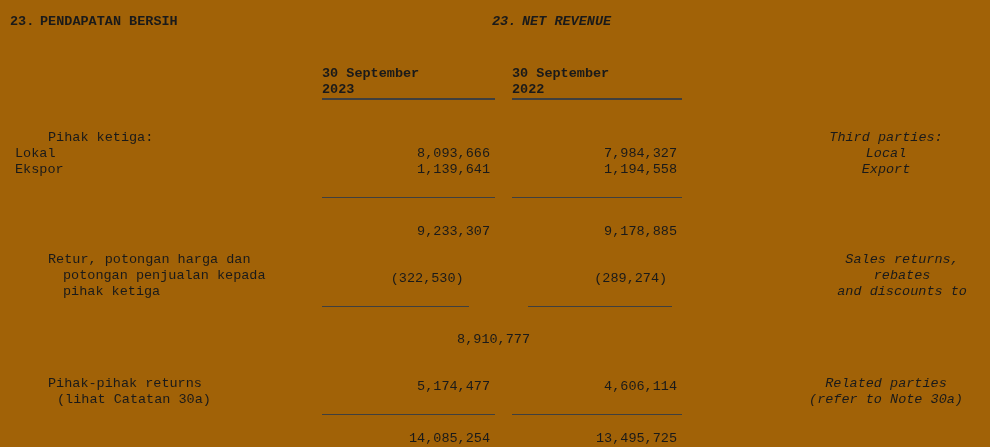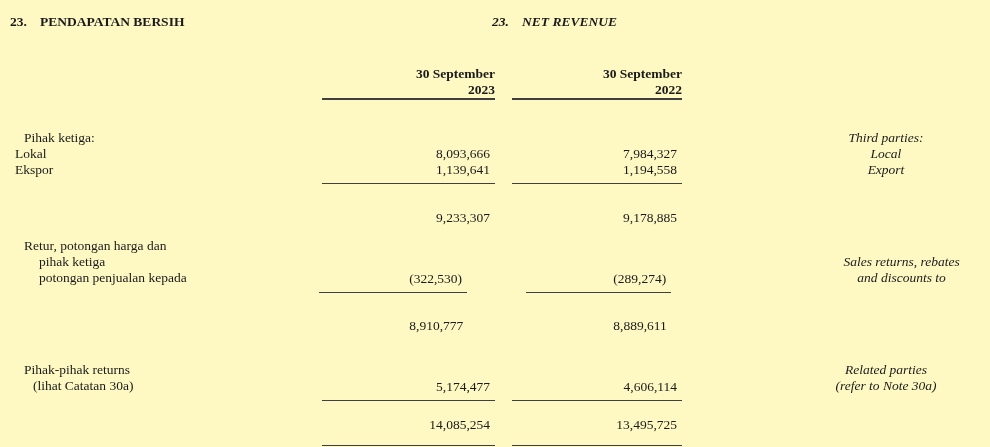--- a/index.html
+++ b/index.html
@@ -1,62 +1,62 @@
 <!DOCTYPE html>
 <html><head>
 <meta charset="utf-8">
 <style>
   * { margin: 0; padding: 0; box-sizing: border-box; }
   html, body { background: #ffffff; }
   .page {
     position: relative;
     width: 990px;
     height: 447px;
-    background: #fef9c3;
-    font-family: Liberation Serif, serif;
+    background: #a16207;
+    font-family: Liberation Mono, monospace;
     font-size: 13.5px;
     line-height: 16px;
     color: #1a1a1a;
     padding-top: 14px;
     overflow: hidden;
   }
   .row { display: flex; align-items: flex-start; }
   .row.bottom { align-items: flex-end; }
 
   
-  .c-label { width: 322px; padding-left: 24px; }
+  .c-label { width: 322px; padding-left: 48px; }
   .c-amt   { text-align: right; padding-right: 5px; white-space: nowrap; }
   .w23     { width: 173px; }
   .w22     { width: 170px; margin-left: 17px; }
   .c-en    { width: 308px; text-align: center; padding-left: 100px; font-style: italic; }
 
   .indent    { padding-left: 15px; }
   .indent-sm { padding-left: 9px; }
   .pad-b     { padding-bottom: 7px; }
 
   
-  .u  { border-bottom: 1.5px solid #3f3f3f; padding-bottom: 5px; }
+  .u  { border-bottom: 1.5px solid #3f3f3f; padding-bottom: 19px; }
   .uu { border-bottom: 1.5px solid #3f3f3f; padding-bottom: 12px; position: relative; }
   .uu::after {
     content: "";
     position: absolute;
     left: 0; right: 0; bottom: -4.5px;
     height: 1.5px;
     background: #3f3f3f;
   }
 
   
   .title-row .c-label { padding-left: 10px; font-weight: bold; }
   .num { display: inline-block; width: 30px; }
   .title-en { font-weight: bold; font-style: italic; margin-left: 170px; white-space: nowrap; }
 
   
   .header-row { margin-top: 36px; }
   .col-head {
-    text-align: right;
+    text-align: left;
     font-weight: bold;
     padding-right: 0;
     border-bottom: 2px solid #3f3f3f;
   }
 
   
   .r-group1  { margin-top: 30px; }
   .r-sub1    { margin-top: 26px; }
   .r-returns { margin-top: 12px; gap: 42px; }
   .r-sub2    { margin-top: 25px; gap: 40px; }
@@ -113,35 +113,34 @@
   <div class="row r-sub1">
     <div class="c-label"></div>
     <div class="c-amt w23">9,233,307</div>
     <div class="c-amt w22">9,178,885</div>
     <div class="c-en"></div>
   </div>
 
   <div class="row bottom r-returns">
     <div class="c-label pad-b">
       <div>Retur, potongan harga dan</div>
+      <div class="indent">potongan penjualan kepada</div>
       <div class="indent">pihak ketiga</div>
-      <div class="indent">potongan penjualan kepada</div>
     </div>
     <div class="c-amt w23 u">(322,530)</div>
     <div class="c-amt w22 u">(289,274)</div>
     <div class="c-en pad-b">
       <div>Sales returns, rebates</div>
       <div>and discounts to</div>
     </div>
   </div>
 
   <div class="row r-sub2">
     <div class="c-label"></div>
     <div class="c-amt w23">8,910,777</div>
-    <div class="c-amt w22">8,889,611</div>
     <div class="c-en"></div>
   </div>
 
   <div class="row bottom r-related">
     <div class="c-label pad-b">
       <div>Pihak-pihak returns</div>
       <div class="indent-sm">(lihat Catatan 30a)</div>
     </div>
     <div class="c-amt w23 u">5,174,477</div>
     <div class="c-amt w22 u">4,606,114</div>

